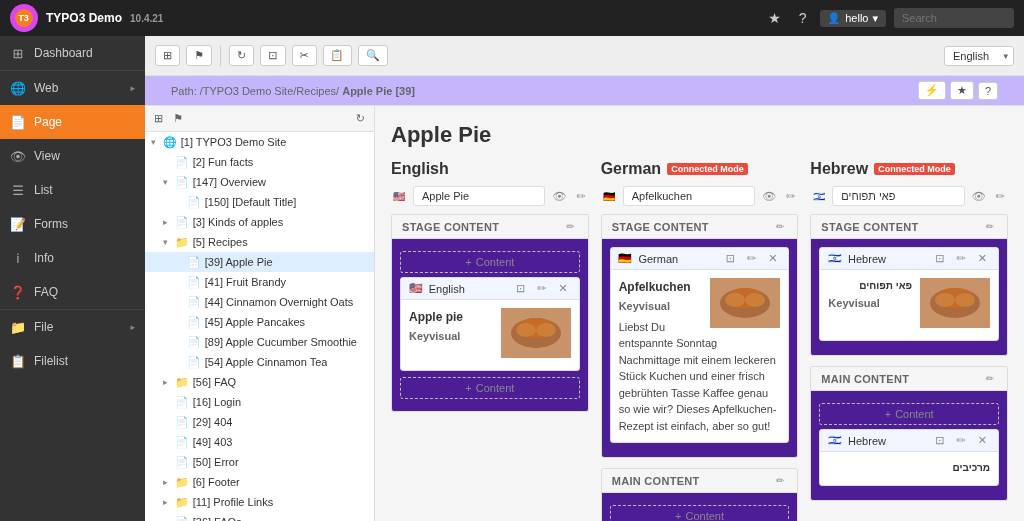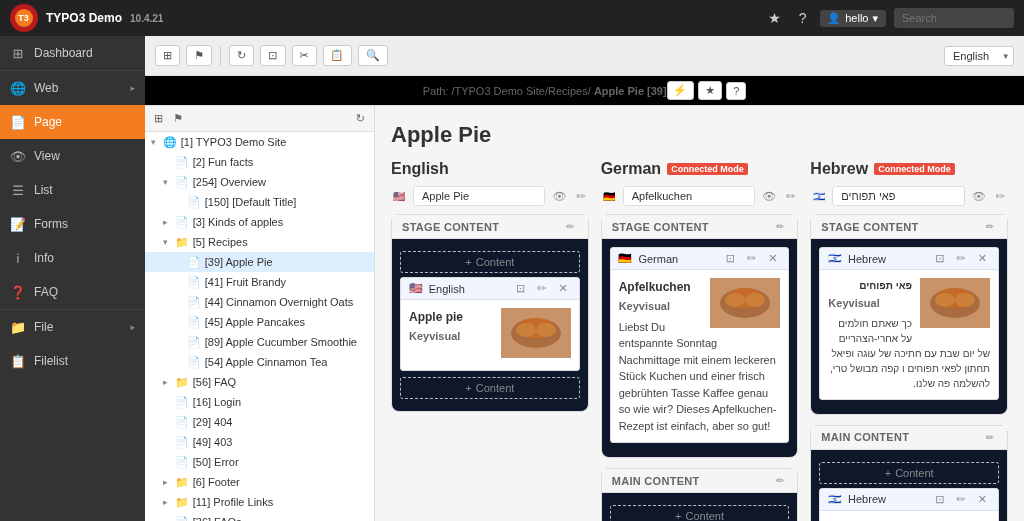--- a/index.html
+++ b/index.html
@@ -1,20 +1,20 @@
 <!DOCTYPE html>
 <html><head>
   <meta charset="utf-8">
   <style>
     * { box-sizing: border-box; margin: 0; padding: 0; }
     body { font-family: -apple-system, BlinkMacSystemFont, "Segoe UI", Arial, sans-serif; font-size: 12px; background: #f0f0f0; color: #333; overflow: hidden; }
 
     
     .topbar { display: flex; align-items: center; background: #222; height: 36px; padding: 0 10px; gap: 8px; }
-    .topbar-logo { width: 28px; height: 28px; background: #b91c1c; border-radius: 50%; display: flex; align-items: center; justify-content: center; color: white; font-weight: bold; font-size: 10px; flex-shrink: 0; }
+    .topbar-logo { width: 28px; height: 28px; background: #d946ef; border-radius: 50%; display: flex; align-items: center; justify-content: center; color: white; font-weight: bold; font-size: 10px; flex-shrink: 0; }
     .topbar-brand { color: #fff; font-size: 12px; font-weight: 600; flex-shrink: 0; }
     .topbar-version { color: #999; font-size: 10px; flex-shrink: 0; font-weight: bold; }
     .topbar-spacer { flex: 1; }
     .topbar-icon { color: #ccc; font-size: 14px; cursor: pointer; padding: 2px 5px; }
     .topbar-user { display: flex; align-items: center; gap: 4px; background: #444; border-radius: 3px; padding: 2px 8px; color: #fff; font-size: 11px; cursor: pointer; }
     .topbar-search { background: #444; border: none; border-radius: 3px; padding: 4px 8px; color: #ccc; font-size: 11px; width: 120px; }
 
     
     .main-layout { display: flex; height: calc(100vh - 36px); }
 
@@ -32,21 +32,21 @@
 
     
     .module-bar { background: #eee; border-bottom: 1px solid #ddd; display: flex; align-items: center; padding: 0 10px; height: 40px; gap: 6px; }
     .module-btn { background: #fff; border: 1px solid #ccc; border-radius: 3px; padding: 3px 7px; cursor: pointer; font-size: 11px; color: #555; display: flex; align-items: center; gap: 3px; }
     .module-spacer { flex: 1; }
     .module-select { background: #fff; border: 1px solid #ccc; border-radius: 3px; padding: 3px 20px 3px 8px; font-size: 11px; color: #333; cursor: pointer; appearance: none; }
     .module-select-wrap { position: relative; }
     .module-select-wrap::after { content: "▾"; position: absolute; right: 6px; top: 50%; transform: translateY(-50%); font-size: 9px; color: #666; pointer-events: none; }
 
     
-    .path-bar { background: #000000; border-bottom: 1px solid #e0e0e0; padding: 4px 12px; display: flex; align-items: center; justify-content: center; font-size: 11px; color: #666; height: 30px; }
+    .path-bar { background: #c4b5fd; border-bottom: 1px solid #e0e0e0; padding: 4px 26px; display: flex; align-items: center; justify-content: space-between; font-size: 11px; color: #666; height: 30px; }
     .path-bar-right { display: flex; align-items: center; gap: 4px; }
     .path-action-btn { background: #fff; border: 1px solid #ccc; border-radius: 3px; padding: 2px 6px; cursor: pointer; font-size: 11px; color: #555; }
 
     
     .inner-layout { display: flex; flex: 1; overflow: hidden; }
 
     
     .tree-panel { width: 230px; background: #fff; border-right: 1px solid #ddd; overflow-y: auto; flex-shrink: 0; }
     .tree-toolbar { background: #f5f5f5; border-bottom: 1px solid #e0e0e0; padding: 4px 6px; display: flex; align-items: center; gap: 4px; }
     .tree-toolbar-btn { background: none; border: none; cursor: pointer; padding: 2px 3px; font-size: 11px; color: #666; border-radius: 2px; }
@@ -62,21 +62,21 @@
     .page-title { font-size: 22px; font-weight: 600; color: #333; margin-bottom: 12px; }
     .language-columns { display: flex; gap: 12px; }
     .lang-col { flex: 1; min-width: 0; }
     .lang-header { font-size: 16px; font-weight: 600; color: #333; margin-bottom: 8px; display: flex; align-items: center; gap: 6px; }
     .lang-badge { background: #e74c3c; color: #fff; font-size: 9px; border-radius: 2px; padding: 1px 4px; font-weight: 600; }
     .lang-actions { display: flex; align-items: center; gap: 4px; margin-bottom: 8px; }
     .lang-flag { width: 18px; height: 12px; border-radius: 1px; display: inline-flex; align-items: center; justify-content: center; font-size: 10px; flex-shrink: 0; }
     .lang-record { background: #fff; border: 1px solid #ddd; border-radius: 3px; padding: 3px 8px; display: flex; align-items: center; gap: 6px; font-size: 11px; flex: 1; }
     .record-action { background: none; border: none; cursor: pointer; color: #888; font-size: 11px; padding: 1px 3px; }
 
-    .section-box { background: #0f172a; border: 1px solid #ddd; border-radius: 8px; margin-bottom: 10px; }
+    .section-box { background: #4c1d95; border: 1px solid #ddd; border-radius: 3px; margin-bottom: 10px; }
     .section-header { background: #f5f5f5; border-bottom: 1px solid #e0e0e0; padding: 5px 10px; display: flex; align-items: center; justify-content: space-between; font-size: 11px; color: #666; font-weight: 600; text-transform: uppercase; letter-spacing: 0.3px; }
     .section-actions { display: flex; gap: 3px; }
     .section-edit-btn { background: none; border: none; cursor: pointer; color: #888; font-size: 10px; padding: 1px 3px; }
     .section-body { padding: 8px; }
     .add-content-btn { display: flex; align-items: center; gap: 4px; background: none; border: 1px dashed #bbb; border-radius: 3px; padding: 4px 10px; cursor: pointer; font-size: 11px; color: #888; width: 100%; justify-content: center; margin: 4px 0; }
 
     .content-record { background: #fff; border: 1px solid #ddd; border-radius: 3px; margin-bottom: 6px; }
     .content-record-header { background: #f0f5ff; border-bottom: 1px solid #dde; padding: 3px 8px; display: flex; align-items: center; gap: 6px; font-size: 11px; }
     .content-record-body { padding: 8px; font-size: 11px; line-height: 1.5; }
     .content-img-placeholder { width: 70px; height: 50px; background: linear-gradient(135deg, #c9956a 0%, #a0623a 50%, #d4936a 100%); border-radius: 2px; display: flex; align-items: center; justify-content: center; font-size: 20px; }
@@ -213,21 +213,21 @@
         <div class="tree-item">
           <span class="tree-indent"></span>
           <span class="tree-indent"></span>
           <span class="tree-icon">📄</span>
           <span class="tree-label">[2] Fun facts</span>
         </div>
         <div class="tree-item">
           <span class="tree-indent"></span>
           <span class="tree-toggle">▾</span>
           <span class="tree-icon">📄</span>
-          <span class="tree-label">[254] Overview</span>
+          <span class="tree-label">[147] Overview</span>
         </div>
         <div class="tree-item">
           <span class="tree-indent"></span>
           <span class="tree-indent"></span>
           <span class="tree-indent"></span>
           <span class="tree-icon">📄</span>
           <span class="tree-label">[150] [Default Title]</span>
         </div>
         <div class="tree-item">
           <span class="tree-indent"></span>
@@ -498,21 +498,20 @@
                       <svg width="70" height="50" viewBox="0 0 70 50">
                         <rect width="70" height="50" fill="#c9936a"></rect>
                         <ellipse cx="35" cy="25" rx="25" ry="15" fill="#8b4513" opacity="0.5"></ellipse>
                         <ellipse cx="35" cy="20" rx="18" ry="10" fill="#d2691e" opacity="0.7"></ellipse>
                         <ellipse cx="25" cy="22" rx="10" ry="7" fill="#cd853f" opacity="0.8"></ellipse>
                         <ellipse cx="45" cy="22" rx="10" ry="7" fill="#cd853f" opacity="0.8"></ellipse>
                       </svg>
                     </div>
                     <div class="record-title rtl-text">פאי תפוחים</div>
                     <div class="record-subtitle">Keyvisual</div>
-                    <div class="record-text rtl-text">כך שאתם חולמים על אחרי-הצהריים של יום שבת עם חתיכה של עוגה ופיאל תחתון לפאי תפוחים ו קפה מבושל טרי, להשלמה פה שלנו.</div>
                   </div>
                 </div>
               </div>
             </div>
 
             <div class="section-box">
               <div class="section-header">
                 <span>Main Content</span>
                 <div class="section-actions">
                   <button class="section-edit-btn">✏</button>

